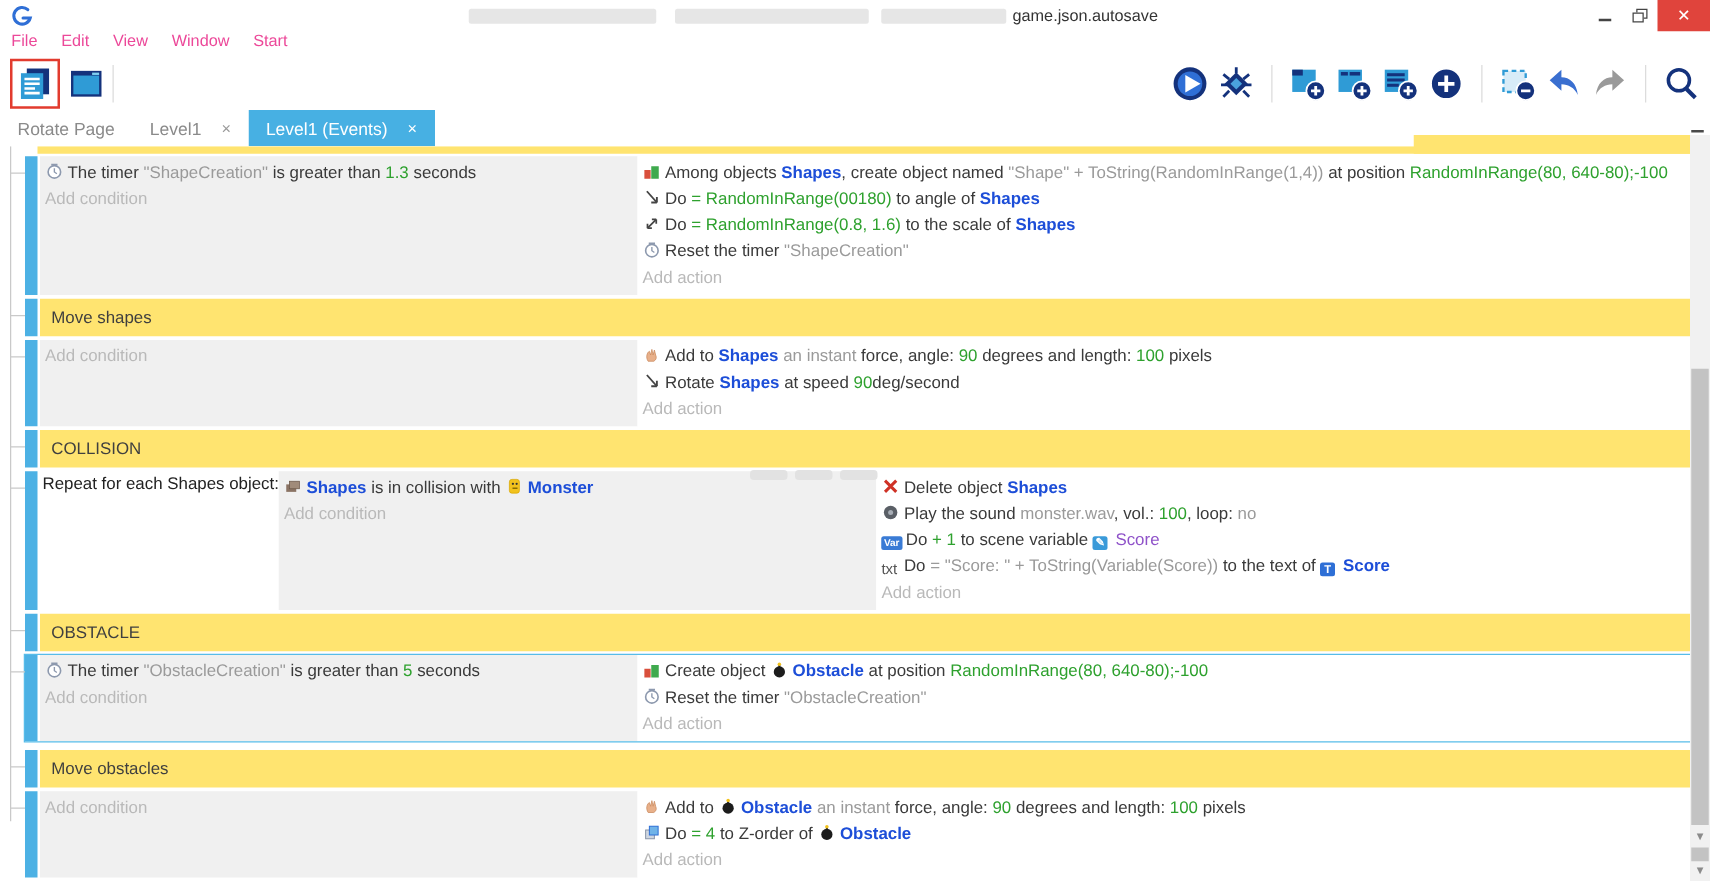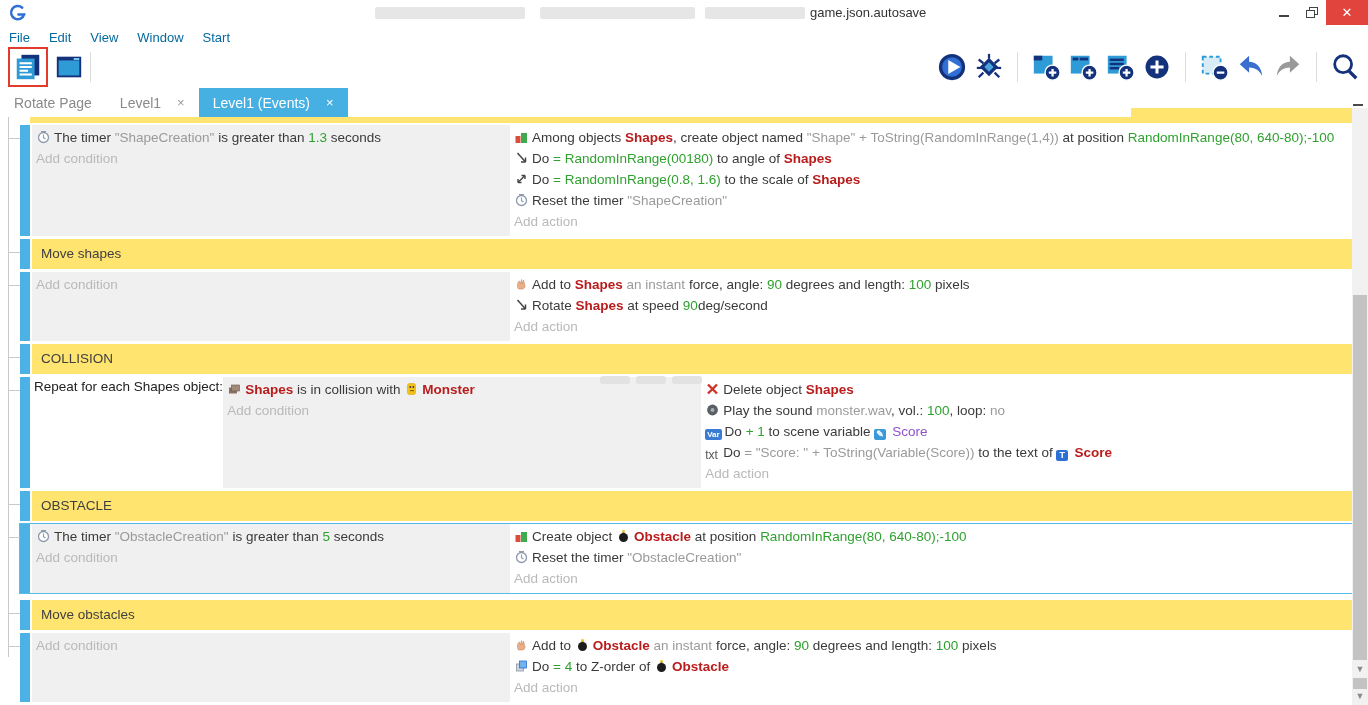--- a/index.html
+++ b/index.html
@@ -11,21 +11,21 @@
   .redact{position:absolute;top:7px;height:12px;background:#e0e0e0;border-radius:2px;opacity:.8}
   .title-text{position:absolute;left:810px;top:5px;font-size:13px;color:#333}
   .win-btns{position:absolute;right:0;top:0;height:25px;display:flex;align-items:stretch}
   .win-btn{width:28px;display:flex;align-items:center;justify-content:center;color:#333}
   .min-glyph{display:inline-block;width:10px;height:0;border-bottom:2px solid #444;margin-top:6px}
   .restore-glyph{position:relative;width:12px;height:11px;display:inline-block}
   .restore-glyph::before{content:"";position:absolute;left:3px;top:0;width:7px;height:6px;border:1px solid #444}
   .restore-glyph::after{content:"";position:absolute;left:0;top:3px;width:7px;height:6px;border:1px solid #444;background:#fff}
   .close-btn{width:42px;background:#e0443c;color:#fff;font-size:13px;display:flex;align-items:center;justify-content:center}
   
-  .menubar{height:20px;display:flex;align-items:flex-end;padding-left:9px;gap:19px;font-size:13px;color:#0369a1;background:#fff}
+  .menubar{height:20px;display:flex;align-items:flex-start;padding-left:9px;gap:19px;font-size:13px;color:#ec4899;background:#fff}
   .menu-item{cursor:default}
   
   .toolbar{height:43px;display:flex;align-items:center;padding:0 8px;background:#fff}
   .tool-btn{width:30px;height:30px;padding:0;border:none;background:none;display:flex;align-items:center;justify-content:center}
   .tool-btn svg{width:30px;height:30px}
   .red-frame{border:2px solid #e23b2e;padding:3px;margin-right:6px;display:inline-flex}
   .tool-sep{width:1px;height:30px;background:#dcdcdc;margin:0 6px}
   .tool-right{margin-left:auto;display:flex;align-items:center;gap:7px}
   .tool-left{display:flex;align-items:center}
   
@@ -45,21 +45,21 @@
   .comment-body{flex:1;background:#ffe470;height:30px;line-height:30px;padding-left:9px;font-size:13.5px;color:#3f3f3f}
   .ev-stack{flex:1;display:flex;flex-direction:row}
   .ev-main{flex:1;display:flex}
   .cond{width:478px;flex:none;background:#f0f0f0;padding:2px 6px 4px 4px;box-sizing:border-box}
   .acts{flex:1;background:#fff;padding:2px 6px 4px 4px}
   .repeat-head{font-size:13.5px;line-height:20px;color:#222;padding-left:2px;background:#fff}
   .row.sel{outline:1px solid #57bce9;outline-offset:0;margin-bottom:7px}
   .line{font-size:13.5px;line-height:21px;color:#3a3a3a}
   .line.ph{color:#b9b9b9}
   .seg-plain{color:#3a3a3a}
-  .seg-obj{color:#b91c1c;font-weight:bold}
+  .seg-obj{color:#1d4ed8;font-weight:bold}
   .seg-expr{color:#2ea12e}
   .seg-param{color:#9a9a9a}
   .seg-var{color:#8f52c9}
   .icon{display:inline-block;min-width:15px;height:14px;vertical-align:-2px;margin-right:3px}
   .icon svg{width:15px;height:14px}
   .chip{display:inline-block;background:#3a7bd5;color:#fff;font-size:8px;font-weight:bold;line-height:11px;height:11px;padding:0 2px;border-radius:2px;vertical-align:1px}
   .chip-scenevar{background:#3a9ad9;font-size:9px}
   .chip-T{background:#2e6fd6;font-size:9px;padding:0 3px}
   .txt-glyph{color:#555;font-size:12px}
   .handles{position:absolute;left:600px;top:259px;display:flex;gap:6px}

